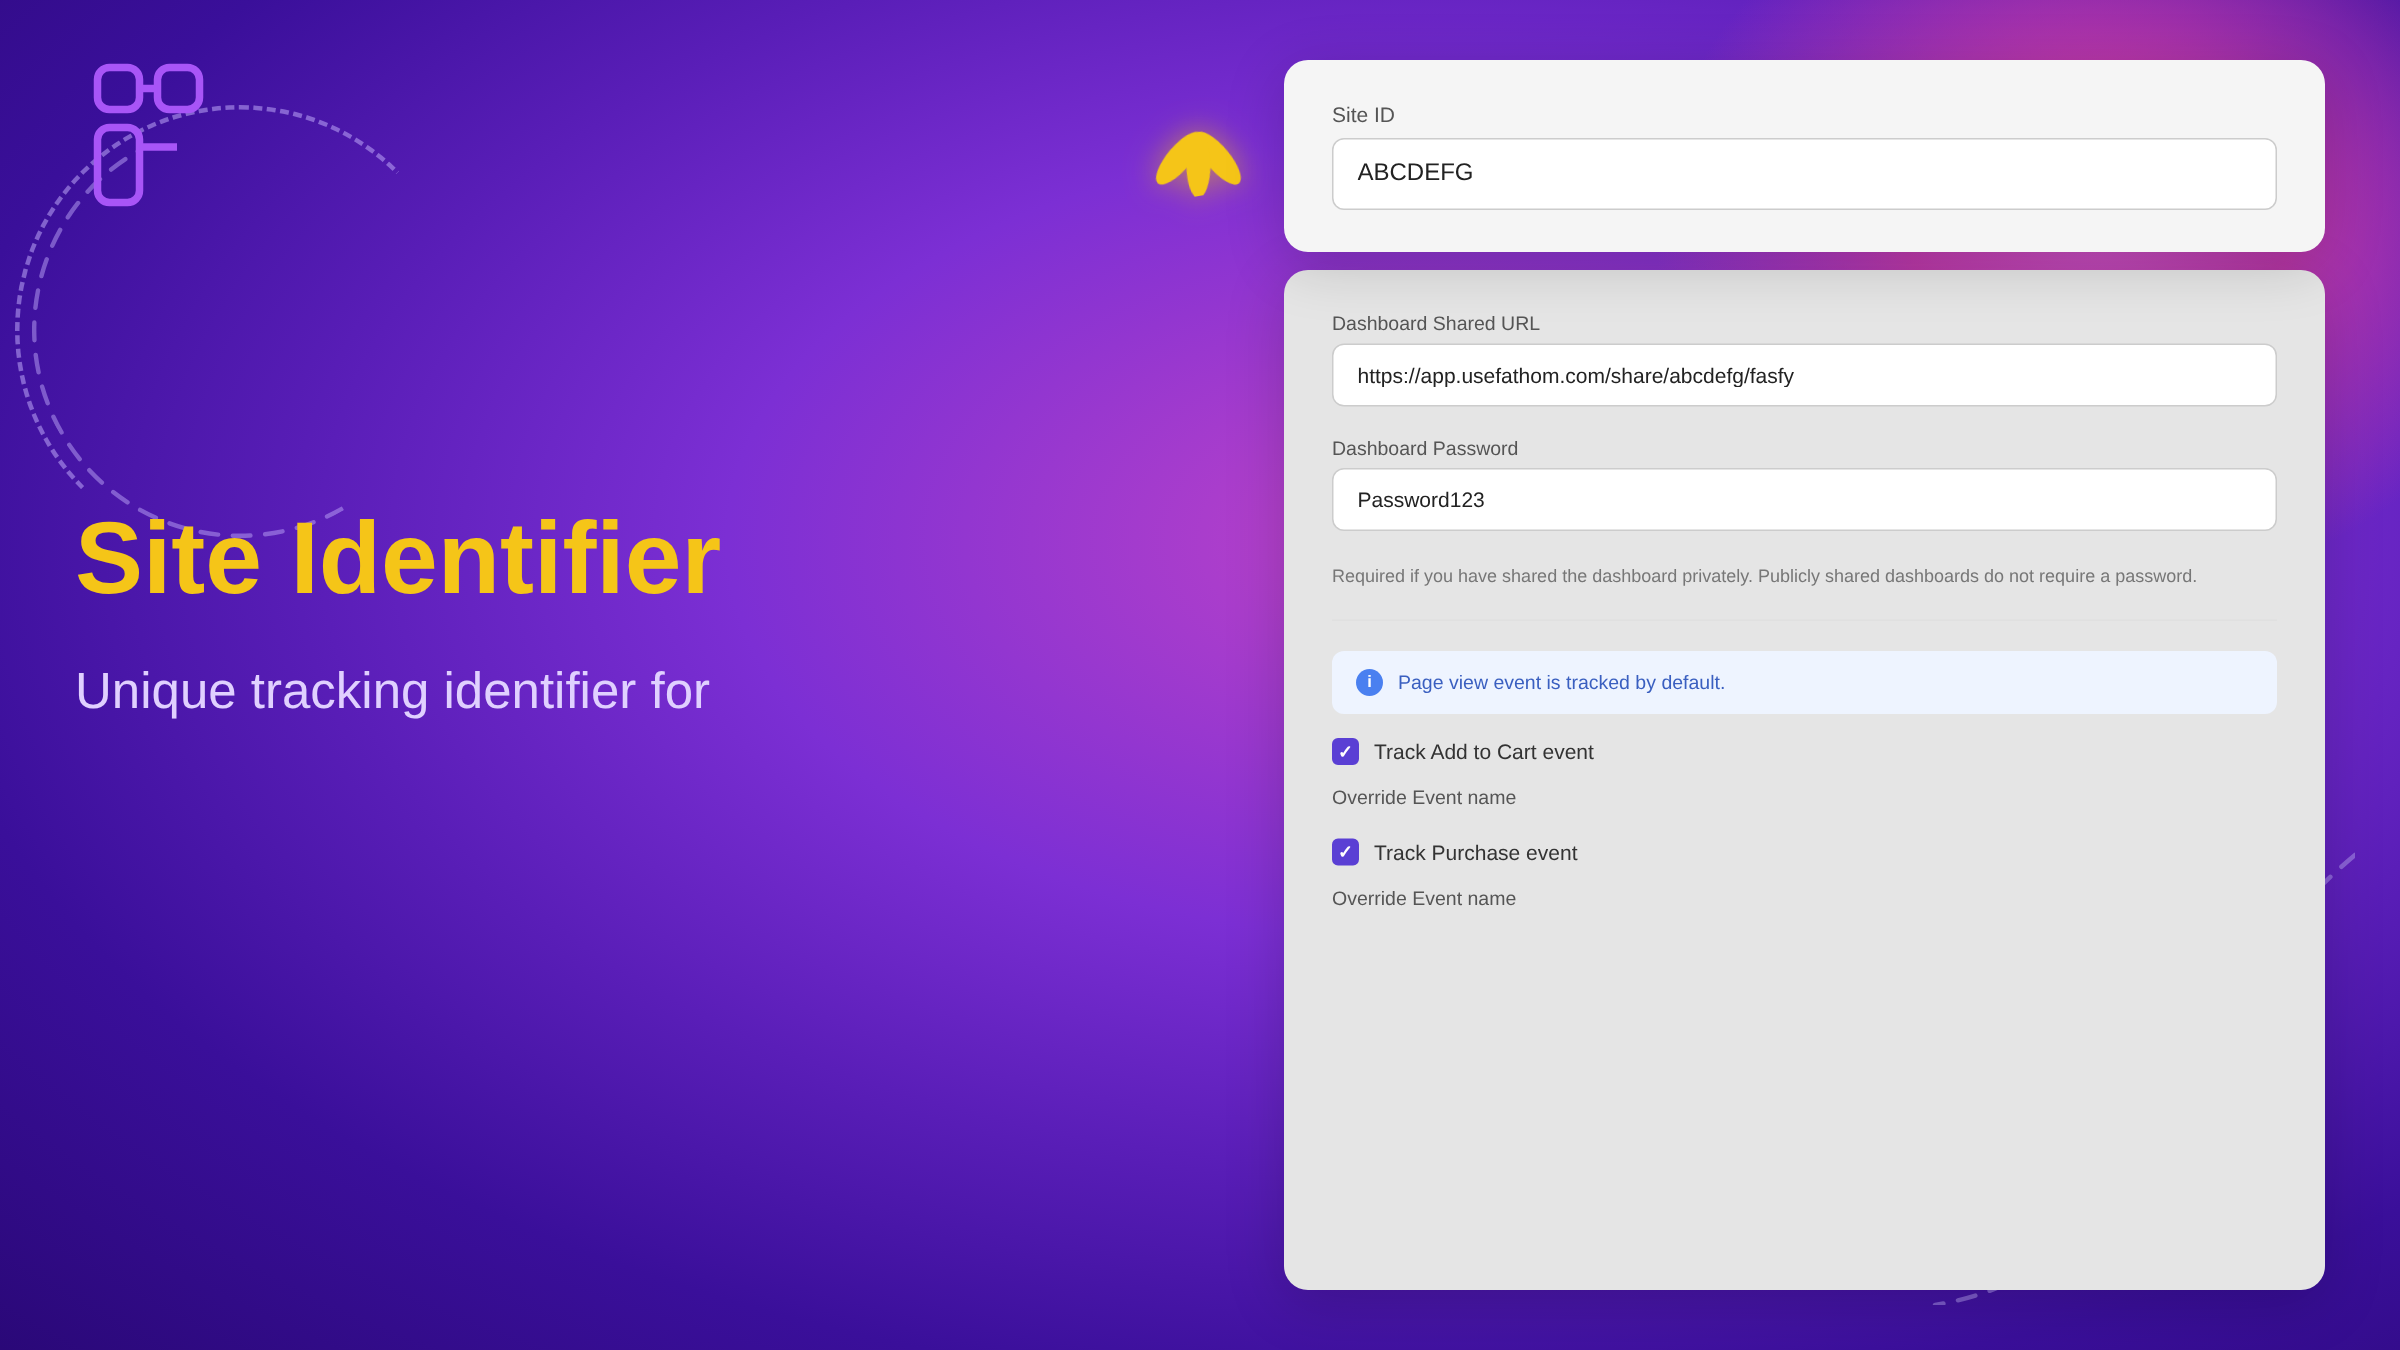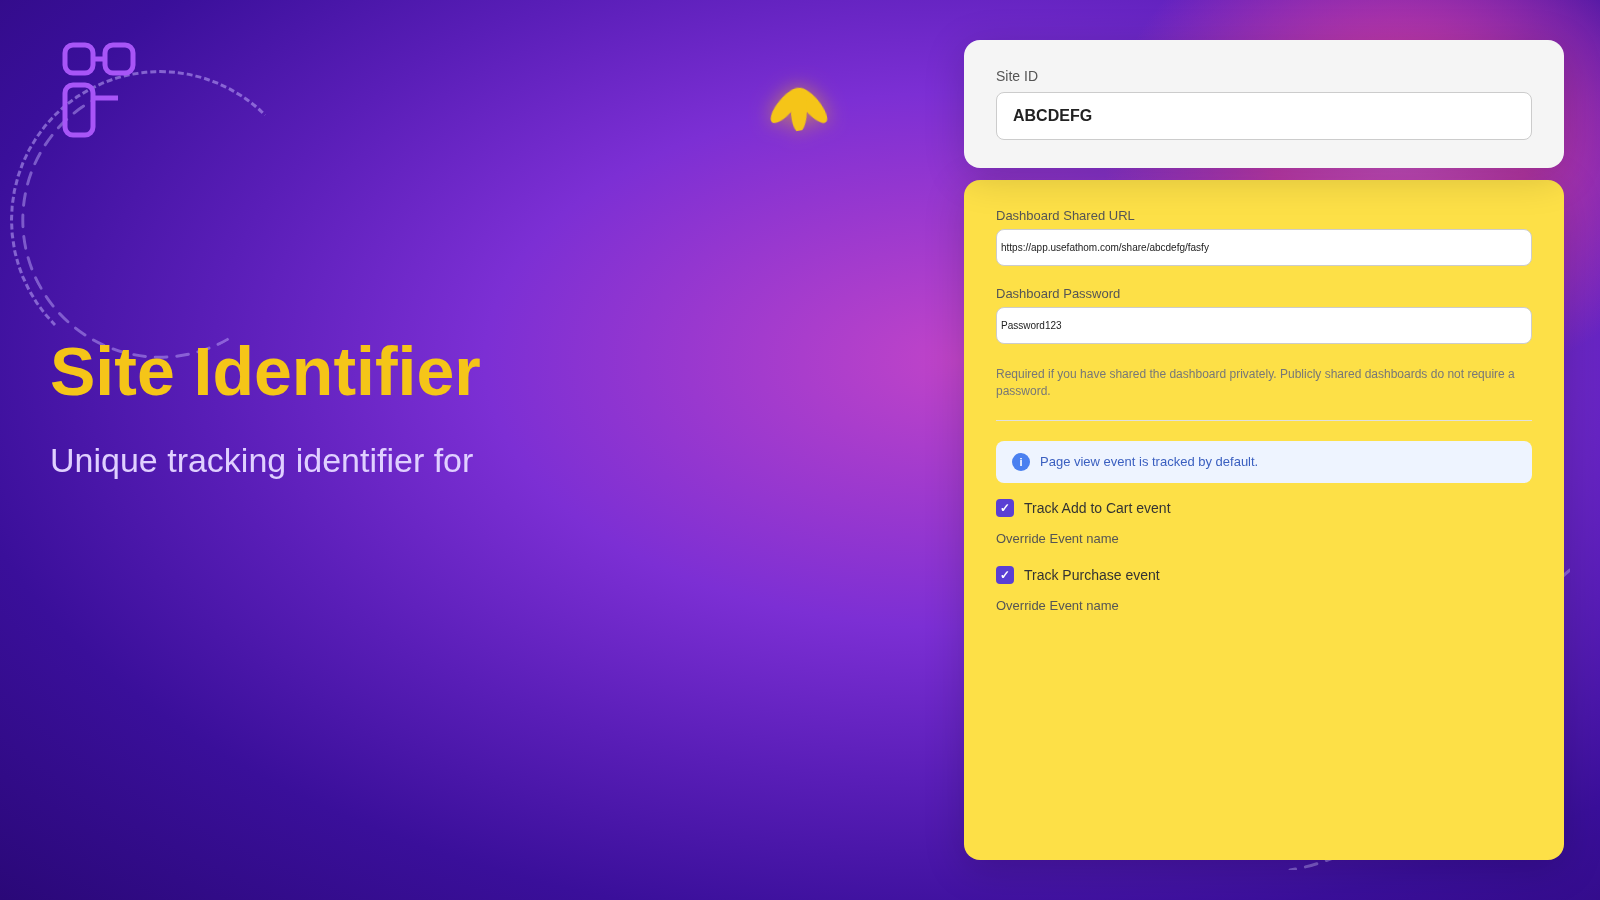--- a/index.html
+++ b/index.html
@@ -78,24 +78,24 @@
       top: 50px;
       left: 760px;
       font-size: 50px;
       transform: rotate(-10deg);
       filter: drop-shadow(0 0 10px rgba(255, 200, 0, 0.5));
     }
 
     
     .right-panel {
       position: absolute;
-      right: 36px;
+      right: 50px;
       top: 40px;
       bottom: 40px;
-      width: 600px;
+      width: 694px;
       display: flex;
       flex-direction: column;
       gap: 0;
     }
 
     
     .site-id-card {
       background: #f5f5f5;
       border-radius: 16px;
       padding: 28px 32px;
@@ -114,50 +114,49 @@
 
     .site-id-input {
       width: 100%;
       padding: 14px 16px;
       border: 1.5px solid #ccc;
       border-radius: 8px;
       font-size: 16px;
       color: #222;
       background: white;
       outline: none;
-      font-weight: bold;
     }
 
     
     .settings-card {
-      background: #fde047;
+      background: #e5e5e5;
       border-radius: 16px;
       padding: 28px 32px;
       box-shadow: 0 8px 40px rgba(0,0,0,0.18);
       flex: 1;
       overflow: auto;
     }
 
     .field-group {
       margin-bottom: 20px;
     }
 
     .field-label {
       font-size: 13px;
       color: #555;
       margin-bottom: 6px;
       font-weight: 500;
     }
 
     .field-input {
       width: 100%;
-      padding: 12px 4px;
+      padding: 12px 16px;
       border: 1.5px solid #ccc;
       border-radius: 8px;
-      font-size: 10px;
+      font-size: 14px;
       color: #222;
       background: white;
       outline: none;
     }
 
     .field-hint {
       font-size: 12px;
       color: #777;
       margin-top: 22px;
       line-height: 1.4;

